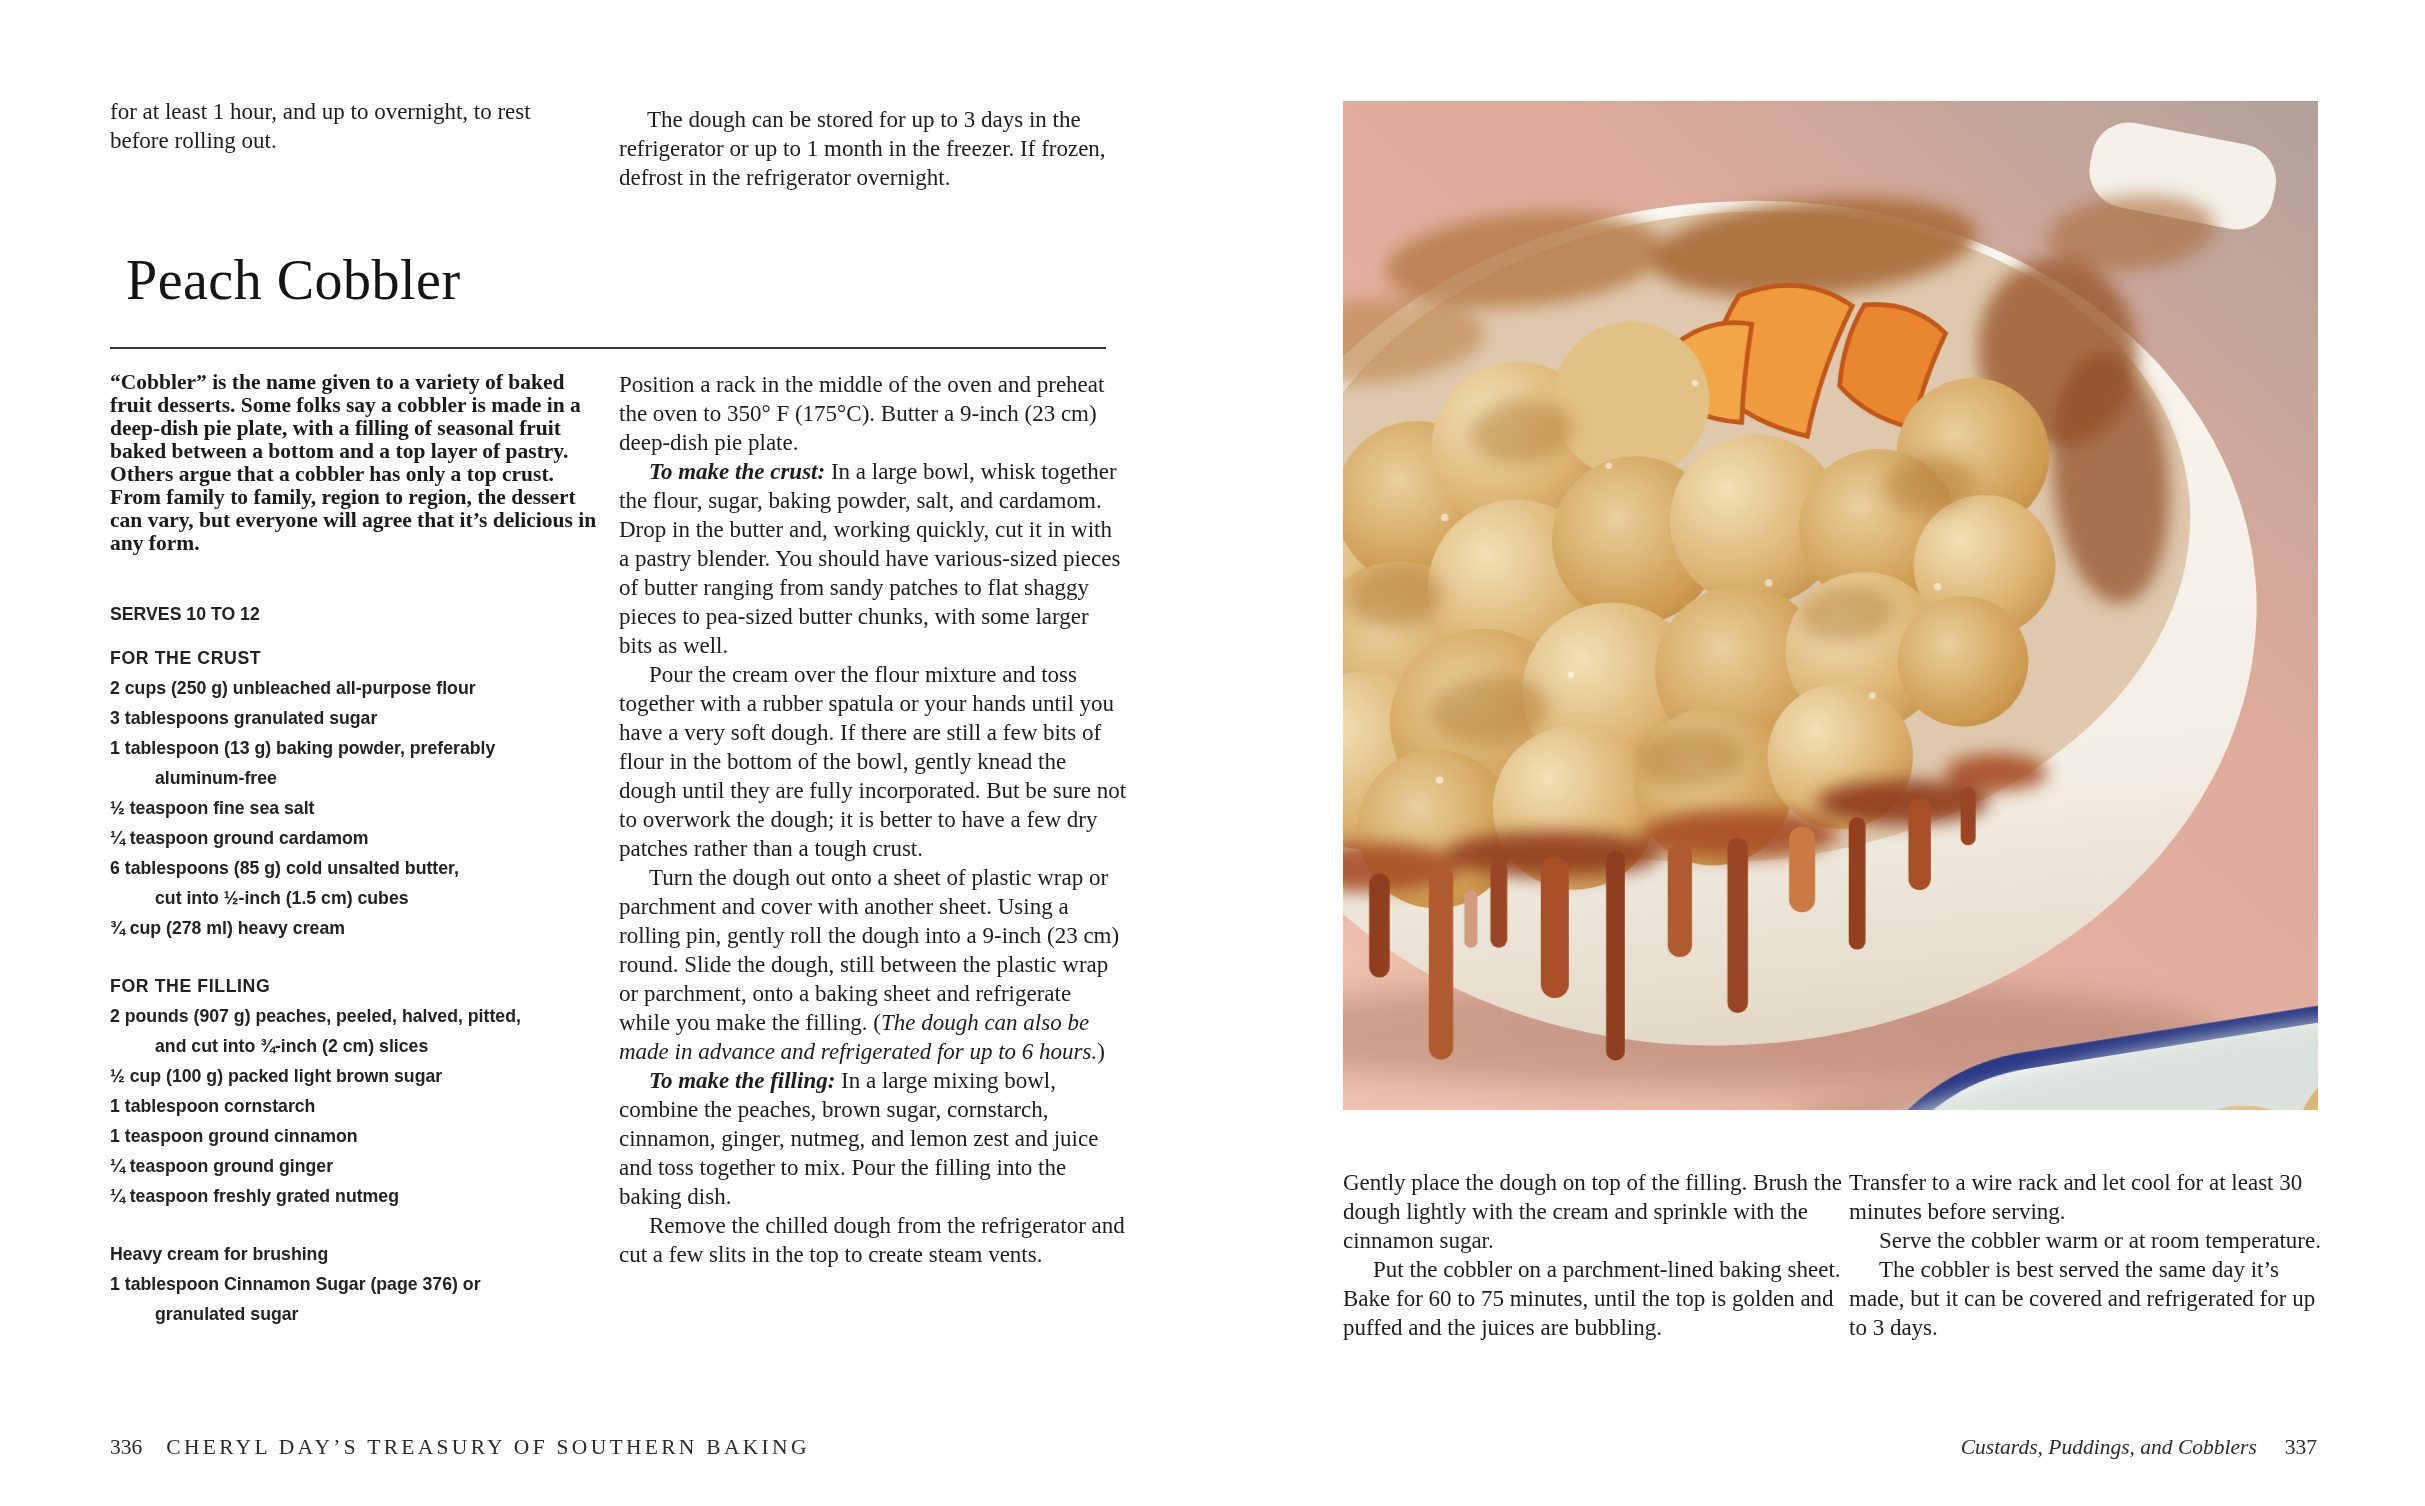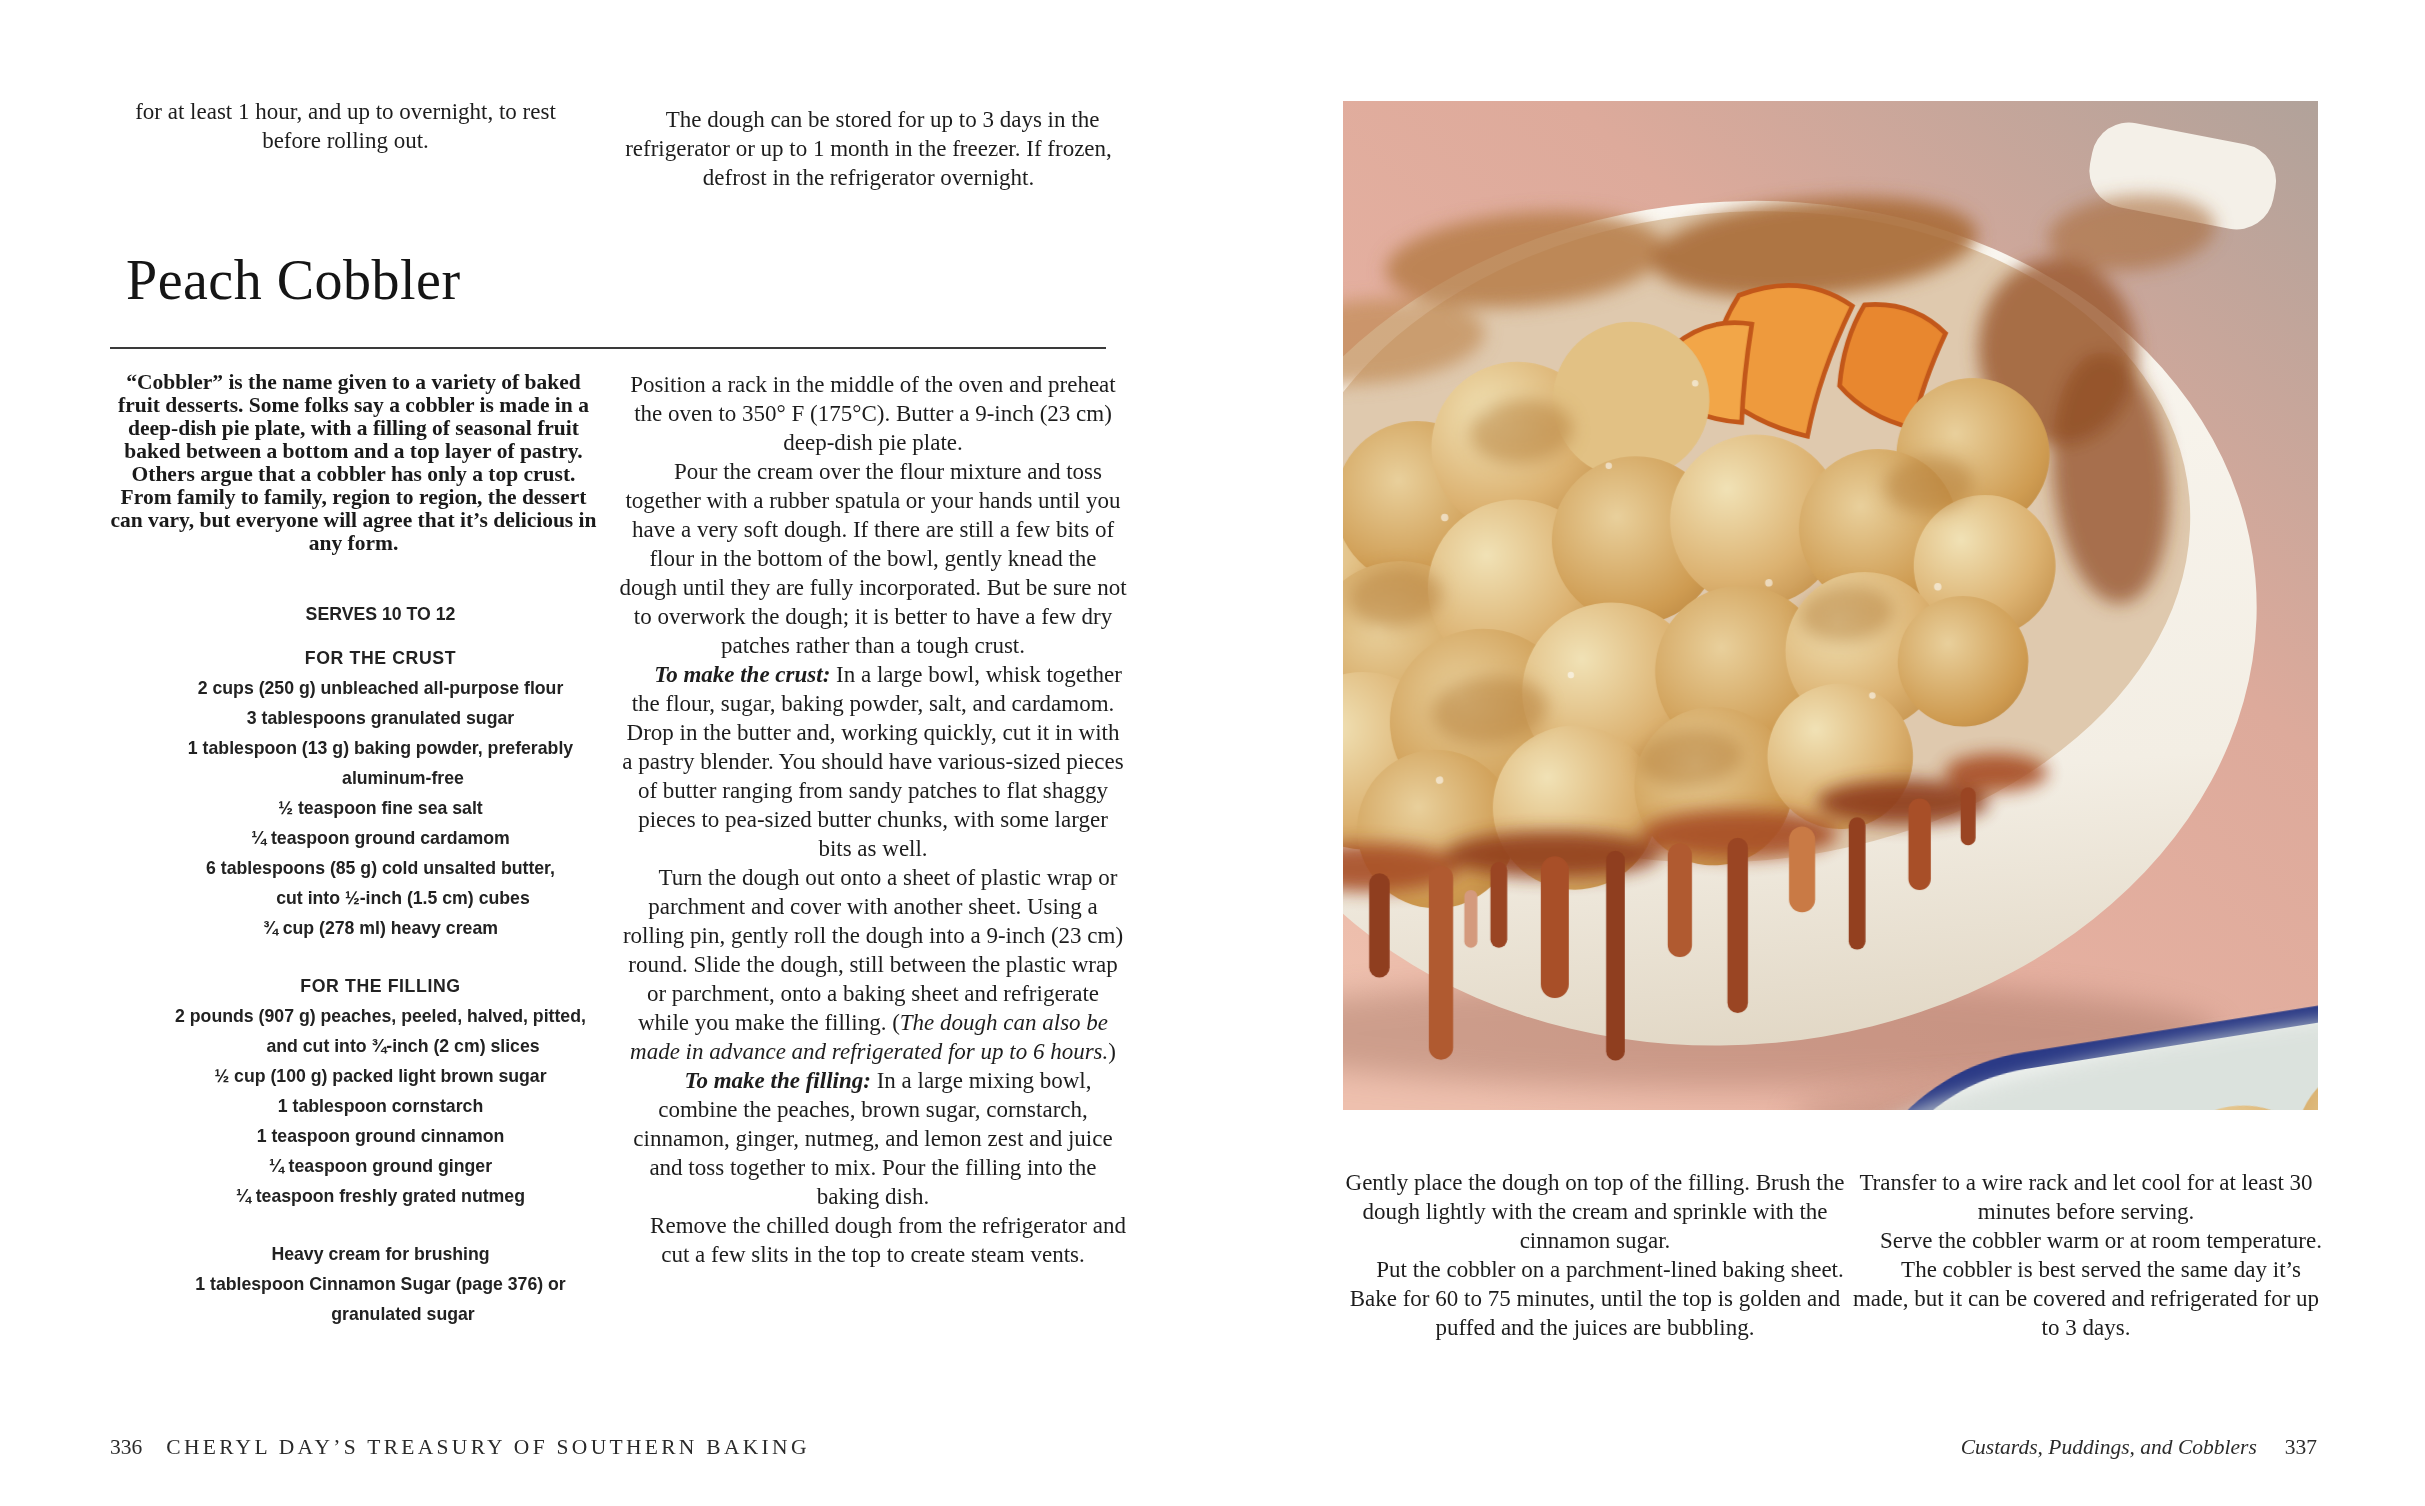--- a/index.html
+++ b/index.html
@@ -1,21 +1,21 @@
 <!DOCTYPE html>
 <html style="font-size:15px"><head>
 <meta charset="utf-8">
 <style>
   html,body{margin:0;padding:0;}
   body{
     width:2426px;height:1507px;position:relative;background:#ffffff;
     font-family:"Liberation Serif", serif;color:#1c1c1c;overflow:hidden;
     -webkit-font-smoothing:antialiased;
   }
-  .abs{position:absolute;text-align:center;}
+  .abs{position:absolute;}
   
   .serif{font-size:23px;line-height:29px;color:#1d1d1d;}
   .serif p{margin:0;}
   .serif p.ind{text-indent:30px;}
   .lead{font-weight:bold;font-style:italic;}
   
   #snippet1{left:110px;top:97px;width:471px;}
   #snippet2{left:619px;top:97px;width:499px;}
   #snippet2 p{text-indent:28px;margin-top:8px;}
   
@@ -81,22 +81,22 @@
   <div>1 teaspoon ground cinnamon</div>
   <div>¼ teaspoon ground ginger</div>
   <div>¼ teaspoon freshly grated nutmeg</div>
   <div class="gap-top">Heavy cream for brushing</div>
   <div>1 tablespoon Cinnamon Sugar (page 376) or</div>
   <div class="ind2">granulated sugar</div>
 </div>
 
 <div class="abs serif" id="instructions">
   <p>Position a rack in the middle of the oven and preheat the oven to 350° F (175°C). Butter a 9-inch (23 cm) deep-dish pie plate.</p>
+  <p class="ind"><span class="lead">To make the crust:</span><span> In a large bowl, whisk together the flour, sugar, baking powder, salt, and cardamom. Drop in the butter and, working quickly, cut it in with a pastry blender. You should have various-sized pieces of butter ranging from sandy patches to flat shaggy pieces to pea-sized butter chunks, with some larger bits as well.</span></p>
   <p class="ind">Pour the cream over the flour mixture and toss together with a rubber spatula or your hands until you have a very soft dough. If there are still a few bits of flour in the bottom of the bowl, gently knead the dough until they are fully incorporated. But be sure not to overwork the dough; it is better to have a few dry patches rather than a tough crust.</p>
-  <p class="ind"><span class="lead">To make the crust:</span><span> In a large bowl, whisk together the flour, sugar, baking powder, salt, and cardamom. Drop in the butter and, working quickly, cut it in with a pastry blender. You should have various-sized pieces of butter ranging from sandy patches to flat shaggy pieces to pea-sized butter chunks, with some larger bits as well.</span></p>
   <p class="ind"><span>Turn the dough out onto a sheet of plastic wrap or parchment and cover with another sheet. Using a rolling pin, gently roll the dough into a 9-inch (23 cm) round. Slide the dough, still between the plastic wrap or parchment, onto a baking sheet and refrigerate while you make the filling. (</span><i>The dough can also be made in advance and refrigerated for up to 6 hours.</i><span>)</span></p>
   <p class="ind"><span class="lead">To make the filling:</span><span> In a large mixing bowl, combine the peaches, brown sugar, cornstarch, cinnamon, ginger, nutmeg, and lemon zest and juice and toss together to mix. Pour the filling into the baking dish.</span></p>
   <p class="ind">Remove the chilled dough from the refrigerator and cut a few slits in the top to create steam vents.</p>
 </div>
 
 <div class="abs" id="photo">
   <svg viewBox="0 0 1045 1082" xmlns="http://www.w3.org/2000/svg" preserveAspectRatio="none">
     <defs>
       <linearGradient id="bgGrad" x1="1" y1="0" x2="0.15" y2="1">
         <stop offset="0" stop-color="#b1a29a"></stop>

